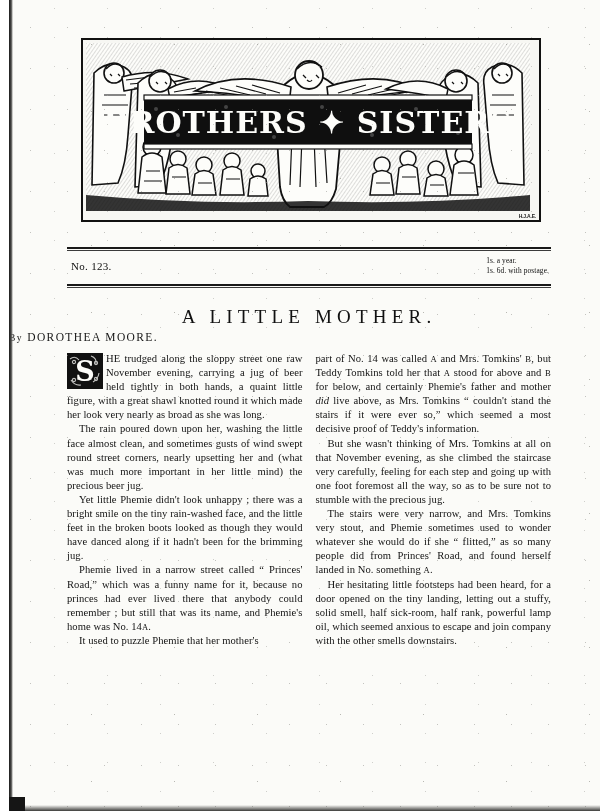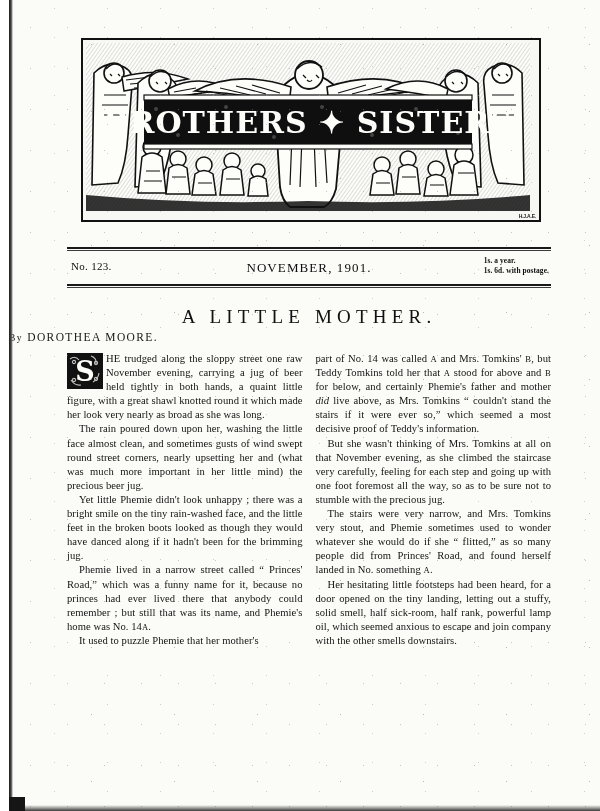--- a/index.html
+++ b/index.html
@@ -151,21 +151,21 @@
     font-size: 13px;
     letter-spacing: 1.1px;
   }
   .issue-price {
     position: absolute;
     right: 2px;
     top: 1px;
     text-align: left;
     font-size: 7.4px;
     line-height: 10px;
-    font-weight: bold;
+    font-weight: normal;
     letter-spacing: .1px;
   }
 
   
   .article-title {
     position: absolute;
     left: 0;
     top: 306px;
     width: 600px;
     text-align: center;
@@ -364,21 +364,20 @@
   </div>
 
 
   <div class="rule-double rule-top">
     <div class="thick"></div>
       <div class="thin"></div>
   </div>
 
   <div class="issue-bar">
     <div class="issue-no">No. 123.</div>
-    <div class="issue-date">NOVEMBER, 1901.</div>
     <div class="issue-price">
       <div>1s. a year.</div>
       <div>1s. 6d. with postage.</div>
     </div>
   </div>
 
   <div class="rule-double rule-bottom">
     <div class="thick"></div>
       <div class="thin"></div>
   </div>

